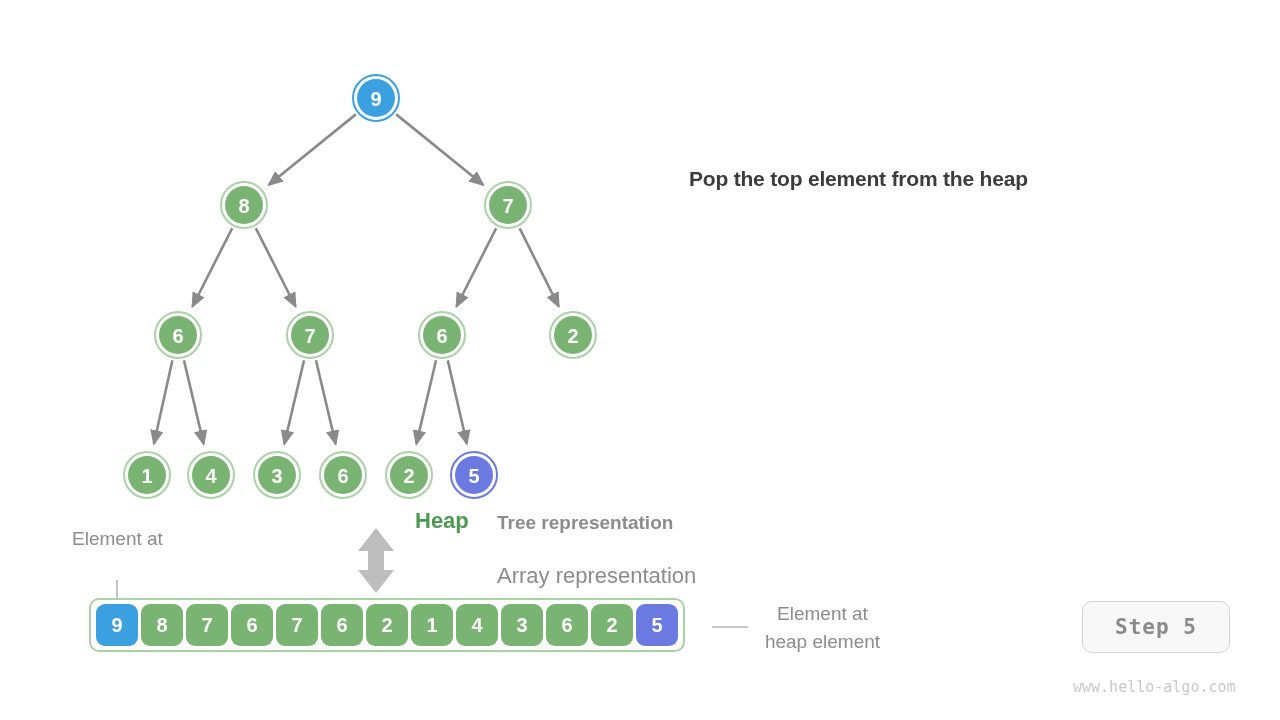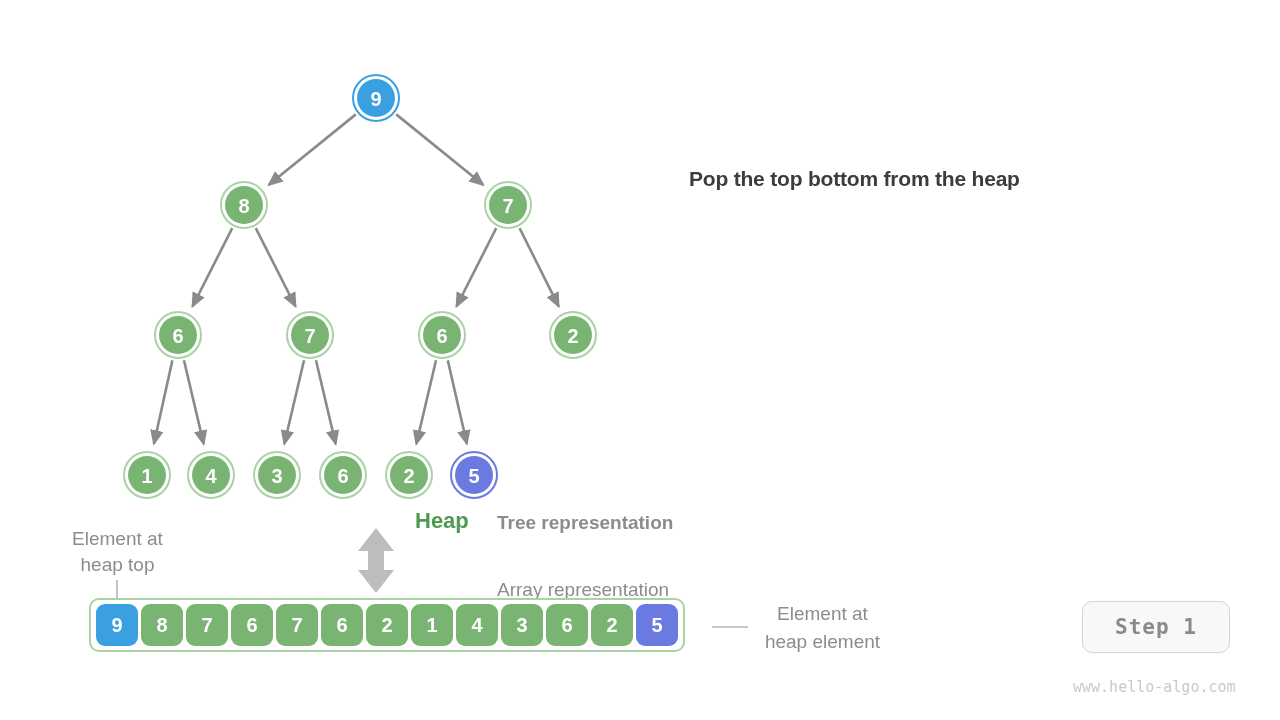--- a/index.html
+++ b/index.html
@@ -67,24 +67,23 @@
     top: 512px;
     font-size: 19px;
     color: #8c8c8c;
     white-space: nowrap;
     font-weight: bold;
   }
   #array-rep-label {
     position: absolute;
     left: 497px;
     top: 563px;
-    font-size: 19px;
+    font-size: 22px;
     color: #8c8c8c;
     white-space: nowrap;
-    margin-top: 16px;
   }
 
   
   #top-annot {
     position: absolute;
     left: 40px;
     top: 526px;
     width: 155px;
     text-align: center;
     font-size: 19px;
@@ -251,29 +250,28 @@
         </g>
       </g>
 
     <line x1="117" y1="580" x2="117" y2="605" stroke="#b5b5b5" stroke-width="1.6"></line>
 
     <line x1="712" y1="627" x2="748" y2="627" stroke="#b5b5b5" stroke-width="1.6"></line>
 
     <path id="double-arrow" d="M376,528 L394,551 L384,551 L384,570 L394,570 L376,593 L358,570 L368,570 L368,551 L358,551 Z" fill="#bdbdbd"></path>
   </svg>
 
-  <div id="title">Pop the top bottom from the heap</div>
+  <div id="title">Pop the top element from the heap</div>
 
   <div id="heap-label">Heap</div>
   <div id="tree-rep-label">Tree representation</div>
   <div id="array-rep-label">Array representation</div>
 
   <div id="top-annot">
     <div>Element at</div>
-    <div>heap top</div>
   </div>
 
   <div id="bottom-annot">
     <div>Element at</div>
     <div>heap element</div>
   </div>
 
   <div id="array-wrap">
       <div class="cell" style="background: rgb(59, 160, 224);">
         <span>9</span>
@@ -309,16 +307,16 @@
         <span>6</span>
       </div>
       <div class="cell" style="background: rgb(121, 180, 115);">
         <span>2</span>
       </div>
       <div class="cell" style="background: rgb(107, 122, 224);">
         <span>5</span>
       </div>
     </div>
 
-  <div id="step-badge">Step 1</div>
+  <div id="step-badge">Step 5</div>
   <div id="watermark">www.hello-algo.com</div>
 
 </div>
 
 </body></html>

